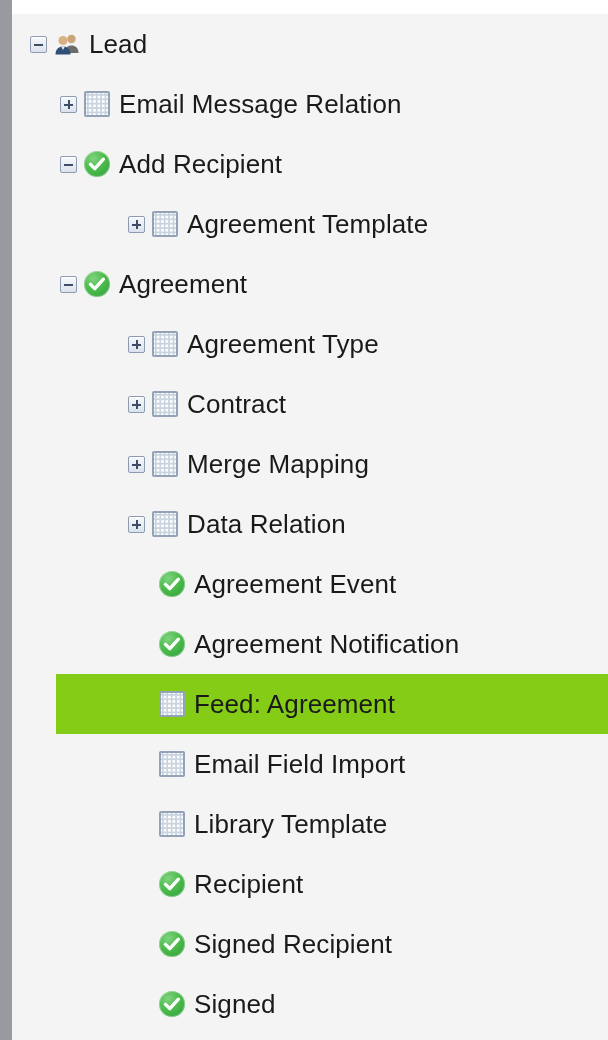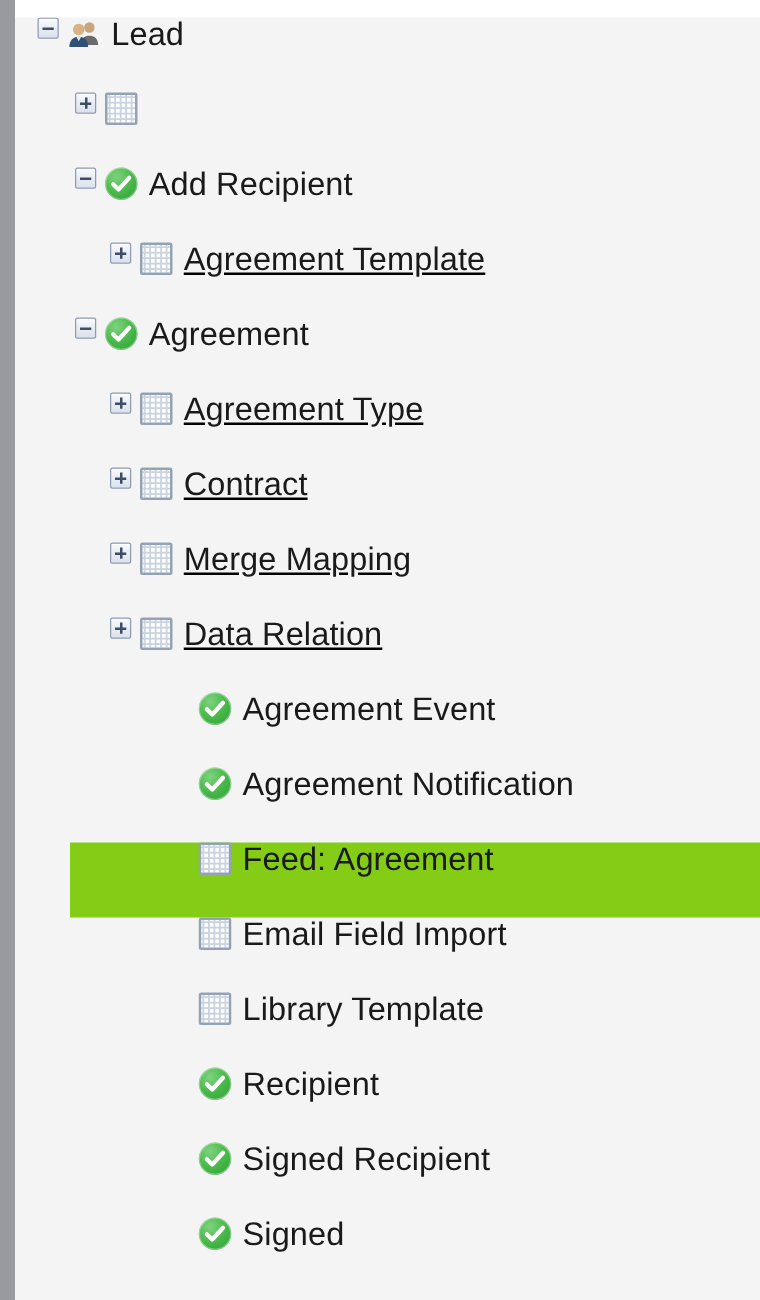--- a/index.html
+++ b/index.html
@@ -42,32 +42,32 @@
     width: 596px;
     height: 1026px;
     background: #f4f4f5;
     overflow: hidden;
   }
 
   .tree-row {
     position: relative;
     height: 60px;
     display: flex;
-    align-items: flex-start;
+    align-items: center;
     box-sizing: border-box;
     white-space: nowrap;
   }
   .tree-row.selected {
     background: #84cc16;
   }
 
   
   .ind-1 { padding-left: 18px; }
   .ind-2 { padding-left: 48px; }
-  .ind-3 { padding-left: 76px; text-decoration: underline; }
+  .ind-3 { padding-left: 116px; }
   .ind-3leaf { padding-left: 103px; margin-left: 44px; }
 
   
   .expander {
     width: 17px;
     height: 17px;
     flex: 0 0 17px;
     box-sizing: border-box;
     border: 1px solid #8f9bb0;
     border-radius: 2px;
@@ -162,20 +162,21 @@
               <circle cx="9" cy="9.5" r="4.6" fill="#d9b184"></circle>
               <path d="M1.5 23.5 C1.5 17.5 5.3 15.4 9 15.4 C12.7 15.4 16.5 17.5 16.5 23.5 Z" fill="#2f4f77"></path>
               <path d="M7.2 15.7 L9 19 L10.8 15.7 L9 15.2 Z" fill="#e8e8e8"></path>
             </svg>
           </span>
           <span class="node-label">Lead</span>
         </div>
         <div class="tree-row ind-2">
           <span class="expander plus"></span>
           <span class="node-icon icon-grid"></span>
+          <span class="node-label">Email Message Relation</span>
         </div>
         <div class="tree-row ind-2">
           <span class="expander minus"></span>
           <span class="node-icon icon-check">
             <svg viewBox="0 0 26 26" xmlns="http://www.w3.org/2000/svg">
               <path d="M6.5 13.4 L10.8 17.6 L19.4 8.2" fill="none" stroke="#ffffff" stroke-width="3.4" stroke-linecap="round" stroke-linejoin="round"></path>
             </svg>
           </span>
           <span class="node-label">Add Recipient</span>
         </div>

